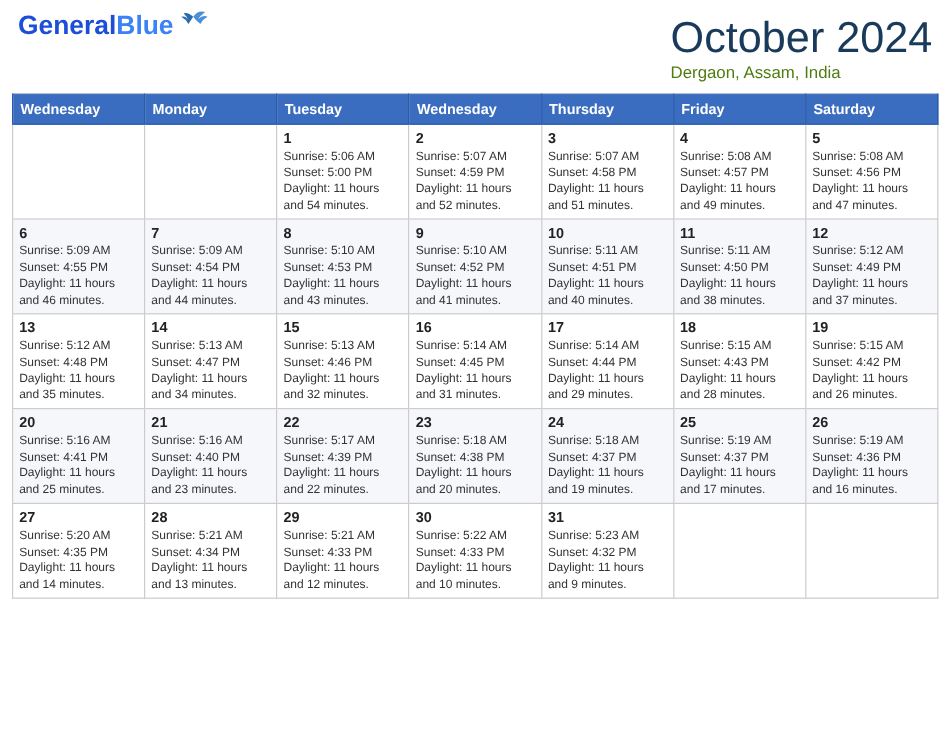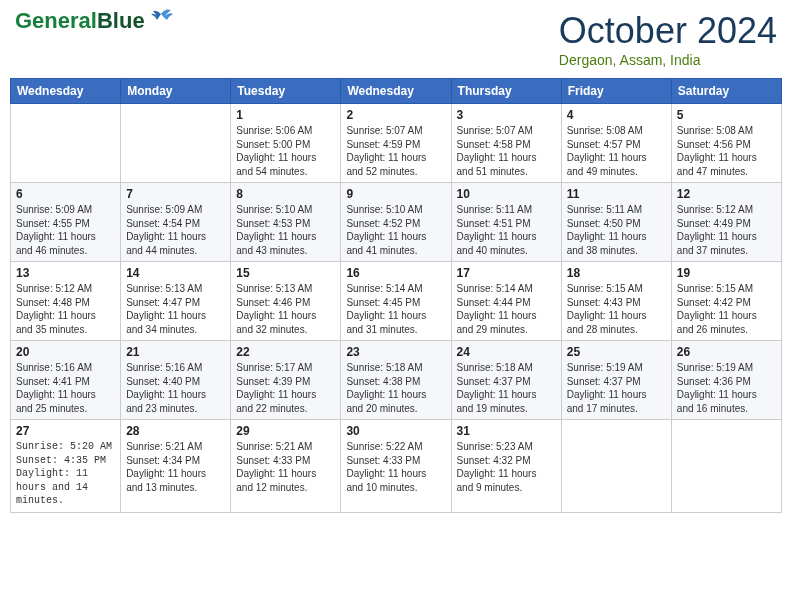--- a/index.html
+++ b/index.html
@@ -85,21 +85,21 @@
       background: #f9f9f9;
     }
   </style>
 </head>
 <body>
 
 <div class="header">
   <div class="logo">
     <div style="display:flex;align-items:center;">
       <span class="logo-text">
-        <span style="color:#15803d;">General</span><span style="color:#14532d;">Blue</span>
+        <span style="color:#1d4ed8;">General</span><span style="color:#3b82f6;">Blue</span>
       </span>
       <svg width="28" height="22" viewBox="0 0 28 22" style="margin-left:2px;margin-top:-8px;">
         <path d="M14 8 Q18 2 24 4 Q20 7 18 10 Q22 6 26 8 Q22 10 20 14 Q16 11 14 8Z" fill="#4a90d9"></path>
         <path d="M14 8 Q10 4 6 5 Q9 8 10 11 Q8 7 4 8 Q8 10 10 14 Q12 11 14 8Z" fill="#2a6aaa"></path>
       </svg>
     </div>
   </div>
   <div class="title-block">
     <div class="month-title">October 2024</div>
     <div class="location">Dergaon, Assam, India</div>
@@ -281,21 +281,21 @@
         <td>
           <span class="day-num">26</span>
           <div class="day-info" style="white-space: pre-line;">Sunrise: 5:19 AM
 Sunset: 4:36 PM
 Daylight: 11 hours and 16 minutes.</div>
         </td>
       </tr>
       <tr>
         <td>
           <span class="day-num">27</span>
-          <div class="day-info" style="white-space: pre-line; font-family: Liberation Mono, monospace;">Sunrise: 5:20 AM
+          <div class="day-info" style="white-space: pre-line;">Sunrise: 5:20 AM
 Sunset: 4:35 PM
 Daylight: 11 hours and 14 minutes.</div>
         </td>
         <td>
           <span class="day-num">28</span>
           <div class="day-info" style="white-space: pre-line;">Sunrise: 5:21 AM
 Sunset: 4:34 PM
 Daylight: 11 hours and 13 minutes.</div>
         </td>
         <td>

